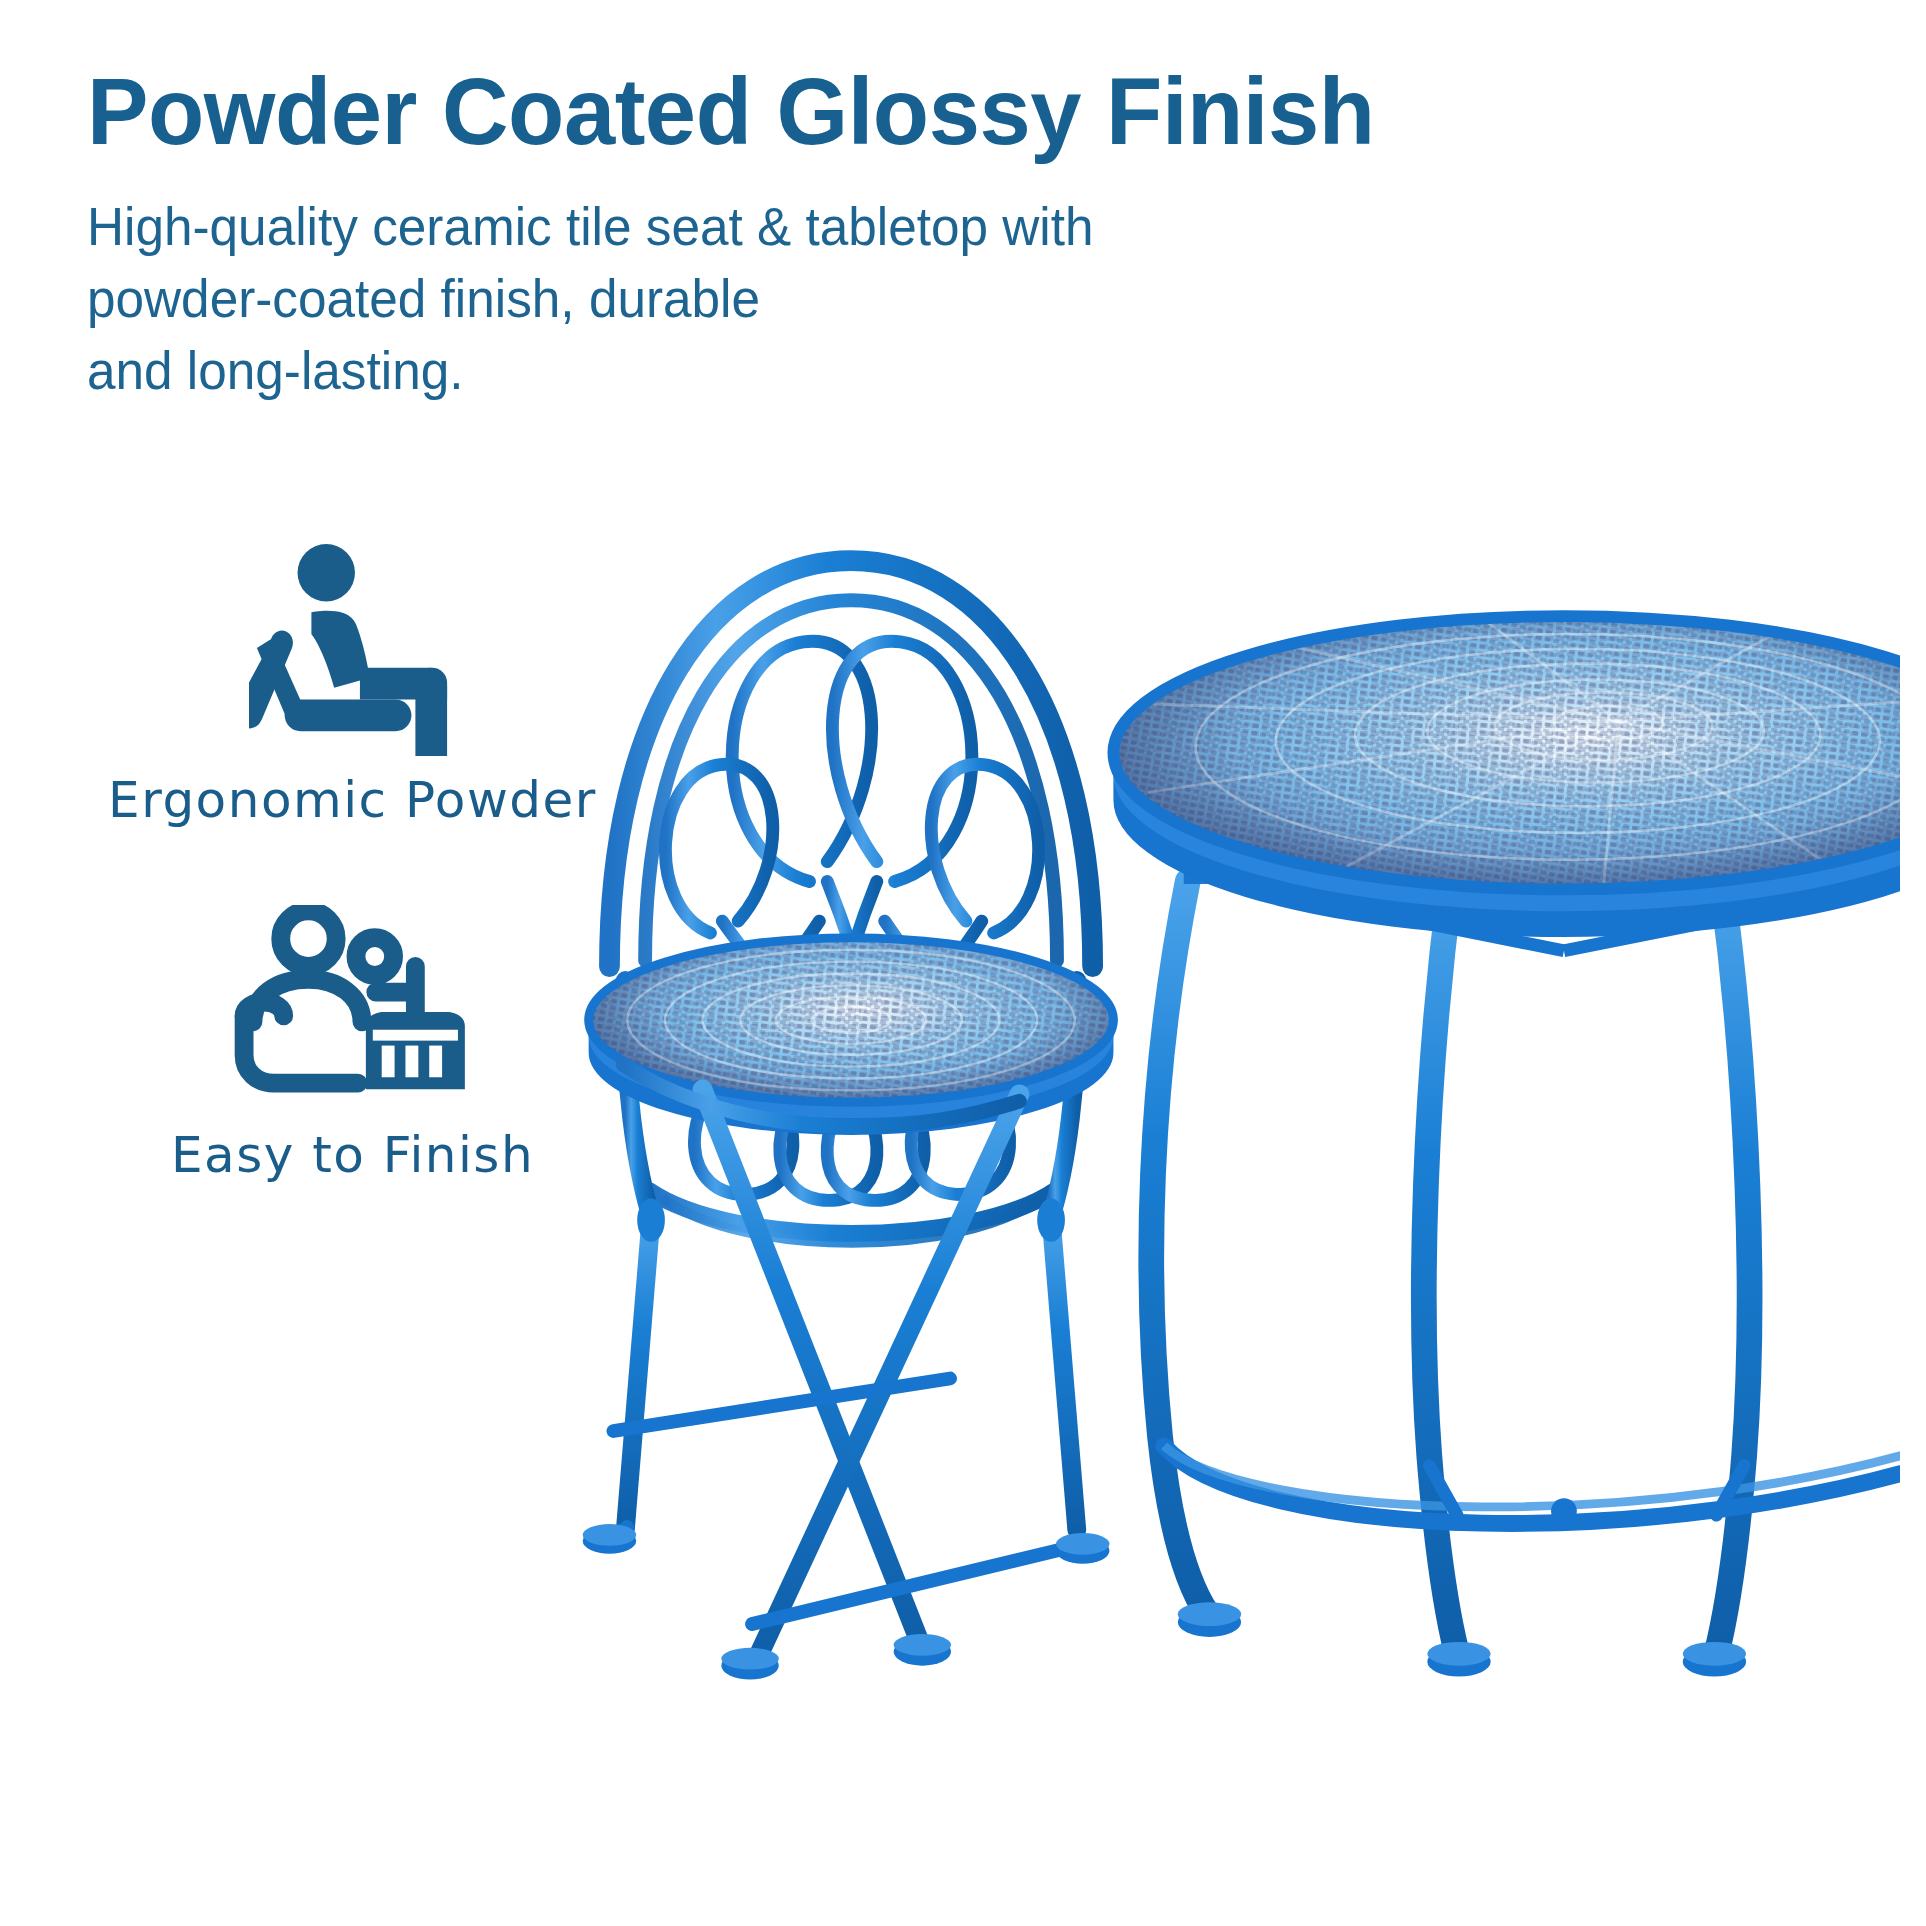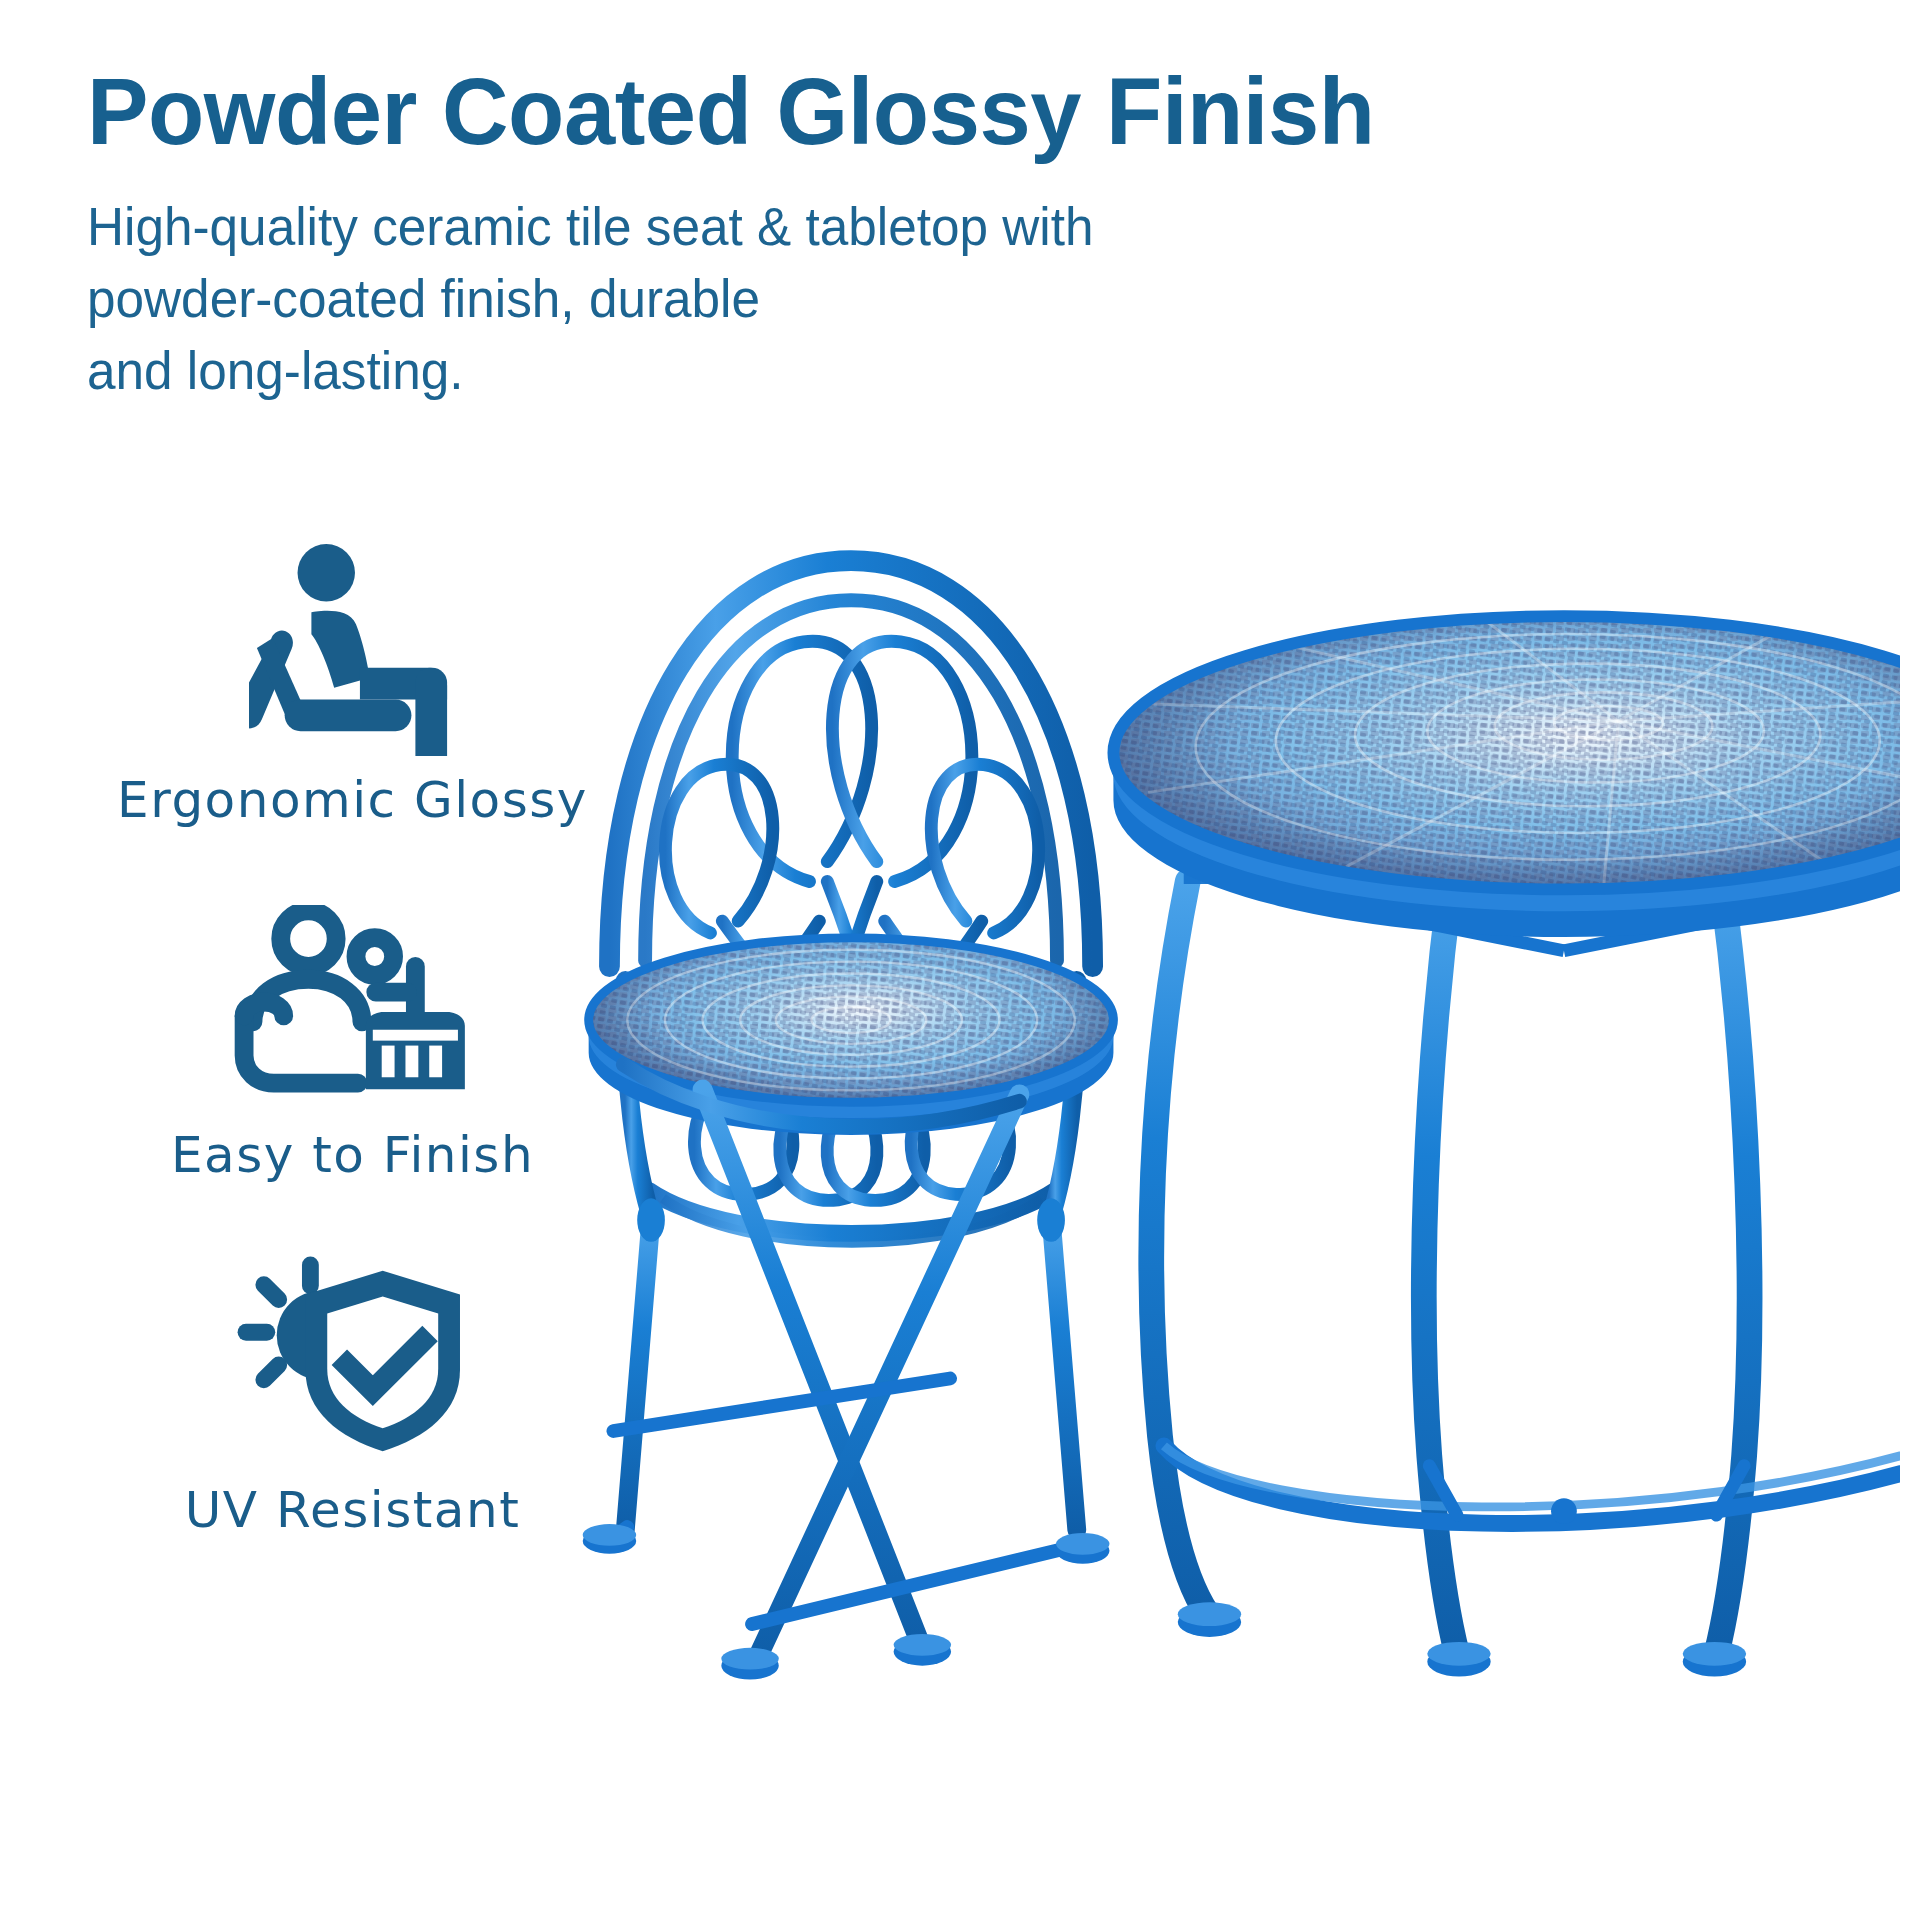--- a/index.html
+++ b/index.html
@@ -114,21 +114,21 @@
           <path d="M22 100 C22 92 30 86 37 89 C44 92 46 100 43 107 L13 178 C10 186 2 189 -5 186 L-5 150 Z" fill="#1a5d8a"></path>
           <path d="M24 96 L58 172 L40 182 L8 106 Z" fill="#1a5d8a"></path>
 
           <rect x="36" y="158" width="128" height="32" rx="16" fill="#1a5d8a"></rect>
 
           <path d="M112 126 L182 126 C192 126 200 134 200 144 L200 158 L112 158 Z" fill="#1a5d8a"></path>
 
           <rect x="168" y="126" width="32" height="108" rx="15" fill="#1a5d8a"></rect>
         </svg>
       </div>
-      <div class="feature-label">Ergonomic Glossy</div>
+      <div class="feature-label">Ergonomic Powder</div>
     </div>
 
     <div class="feature">
       <div class="feature-icon">
         <svg width="243" height="198" viewBox="0 0 245 200" fill="none" xmlns="http://www.w3.org/2000/svg">
           <g stroke="#1a5d8a" stroke-width="19" fill="none" stroke-linecap="round" stroke-linejoin="round">
 
             <circle cx="78" cy="34" r="28"></circle>
 
             <circle cx="145" cy="52" r="19"></circle>
@@ -144,41 +144,20 @@
           <path d="M136 122 C136 114 144 108 154 108 L218 108 C228 108 236 114 236 122 L236 186 L136 186 Z" fill="#1a5d8a"></path>
           <rect x="152" y="142" width="13" height="32" fill="#ffffff"></rect>
           <rect x="176" y="142" width="13" height="32" fill="#ffffff"></rect>
           <rect x="200" y="142" width="13" height="32" fill="#ffffff"></rect>
           <rect x="143" y="126" width="86" height="11" fill="#ffffff"></rect>
         </svg>
       </div>
       <div class="feature-label">Easy to Finish</div>
     </div>
 
-    <div class="feature">
-      <div class="feature-icon">
-        <svg width="233" height="213" viewBox="0 0 235 215" fill="none" xmlns="http://www.w3.org/2000/svg">
-
-          <g stroke="#1a5d8a" stroke-width="17" stroke-linecap="round">
-            <line x1="75" y1="12" x2="75" y2="33"></line>
-            <line x1="28" y1="32" x2="43" y2="47"></line>
-            <line x1="10" y1="80" x2="31" y2="80"></line>
-            <line x1="28" y1="128" x2="43" y2="113"></line>
-          </g>
-
-          <circle cx="86" cy="83" r="45" fill="#1a5d8a"></circle>
-
-          <path d="M148 18 L226 42 L226 118 C226 160 192 186 148 200 C104 186 70 160 70 118 L70 42 Z" fill="#1a5d8a"></path>
-          <path d="M148 44 L204 61 L204 117 C204 147 180 166 148 177 C116 166 92 147 92 117 L92 61 Z" fill="#ffffff"></path>
-
-          <path d="M112 113 L138 139 L188 89" stroke="#1a5d8a" stroke-width="22" fill="none" stroke-linecap="square" stroke-linejoin="miter"></path>
-        </svg>
-      </div>
-      <div class="feature-label">UV Resistant</div>
-    </div>
 
   </div>
 
   <div id="product">
     <svg width="1406" height="1604" viewBox="0 0 1420 1620" xmlns="http://www.w3.org/2000/svg">
       <defs>
 
         <linearGradient id="tube" x1="0" y1="0" x2="1" y2="0">
           <stop offset="0%" stop-color="#1f72c4"></stop>
           <stop offset="22%" stop-color="#49a0e8"></stop>

